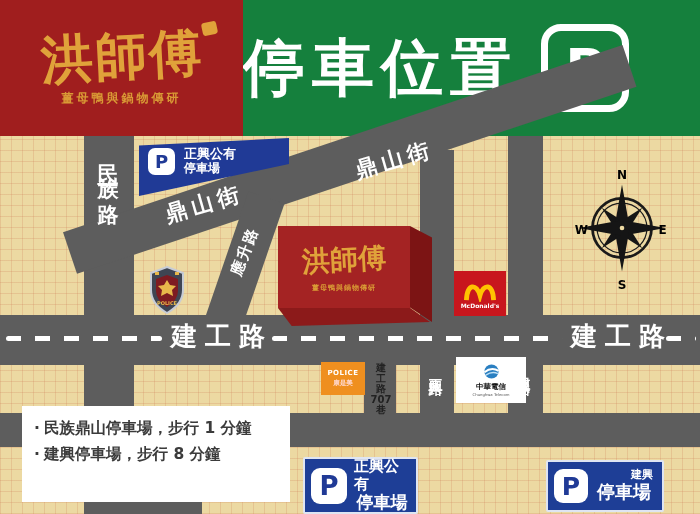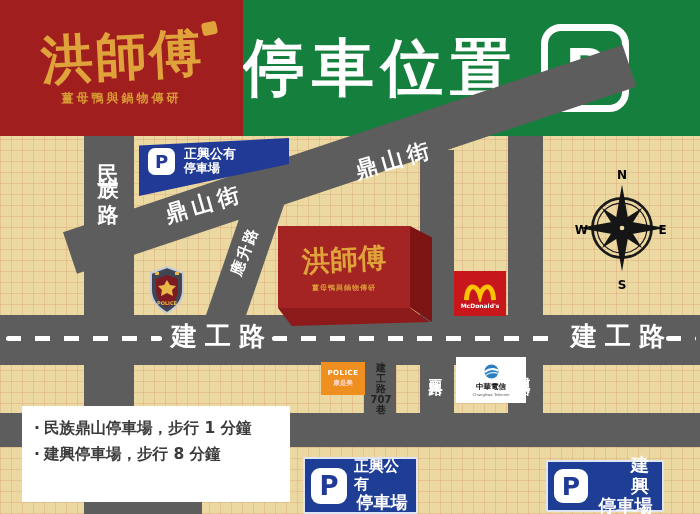--- a/index.html
+++ b/index.html
@@ -198,19 +198,19 @@
     <div class="psign" style="left:303px;top:321px;width:115px;height:57px;">
       <div class="ptile" style="position:static;width:36px;height:36px;font-size:26px;border-radius:9px;flex:none;">P</div>
       <div class="txt">
         <span style="font-size:15px;">正興公有</span>
         <span style="font-size:17px;">停車場</span>
       </div>
     </div>
     <div class="psign" style="left:546px;top:324px;width:118px;height:52px;">
       <div class="ptile" style="position:static;width:34px;height:34px;font-size:25px;border-radius:9px;flex:none;">P</div>
       <div class="txt">
-        <span style="font-size:18px;margin-left:36px;">建興</span>
+        <span style="font-size:11px;margin-left:36px;">建興</span>
         <span style="font-size:18px;">停車場</span>
       </div>
     </div>
 
   </div>
 </div>
 
 </body></html>

